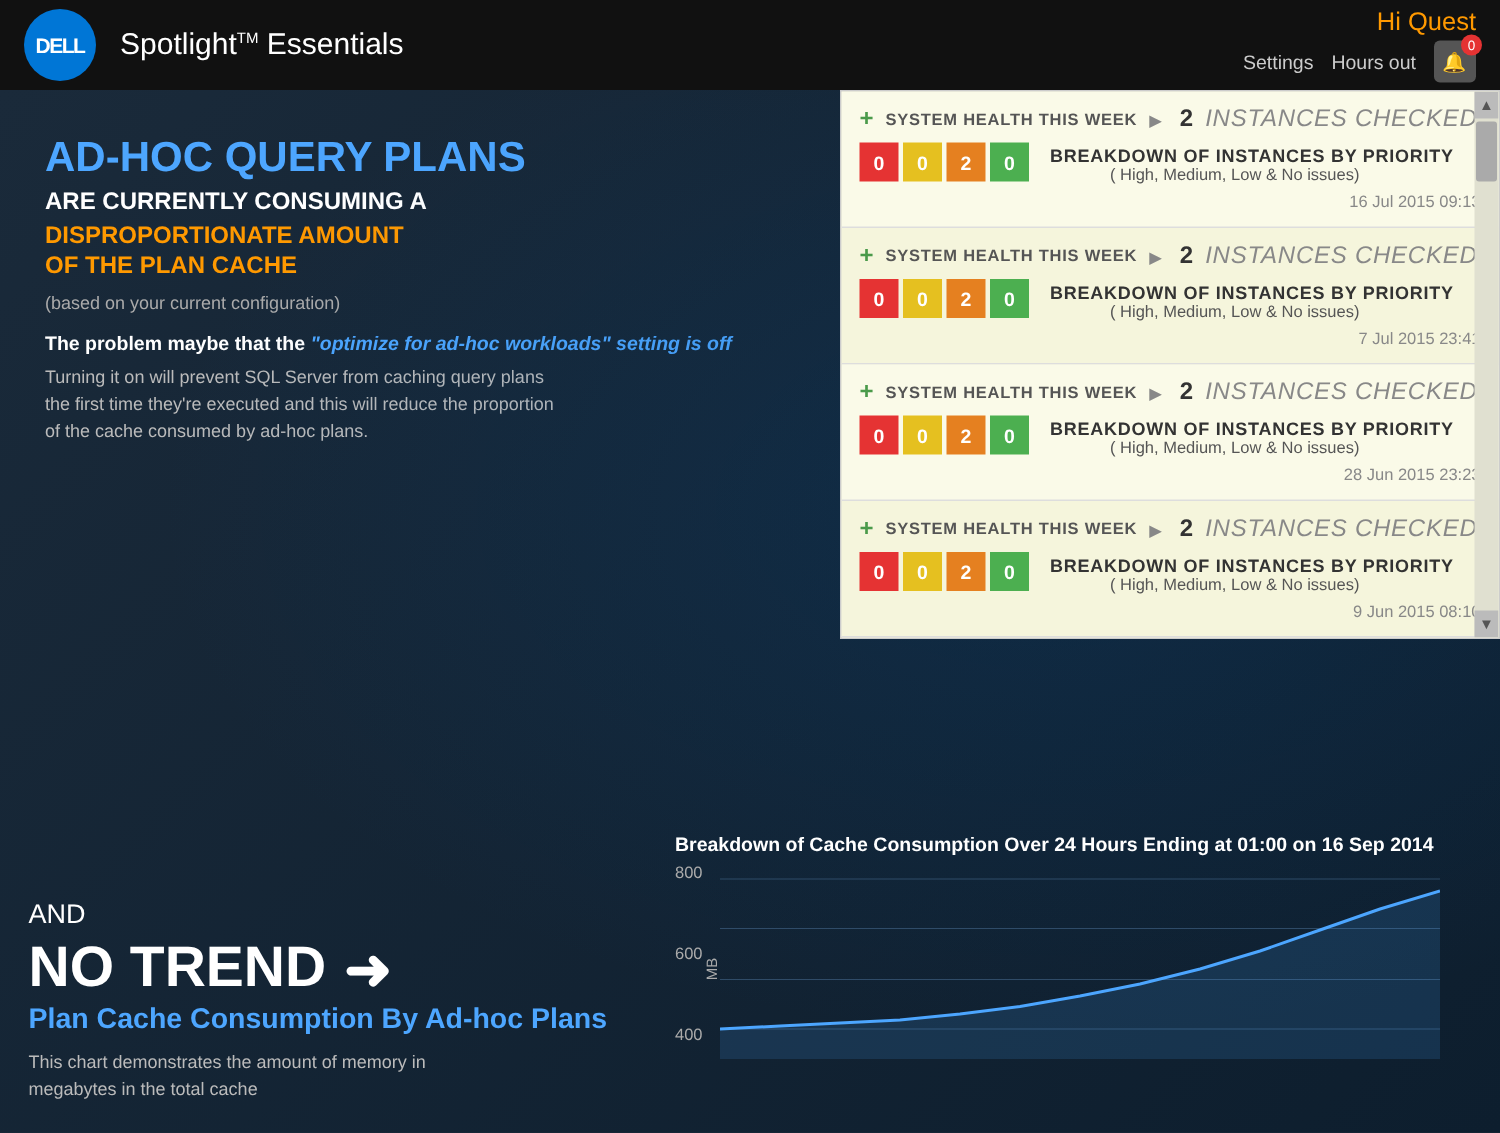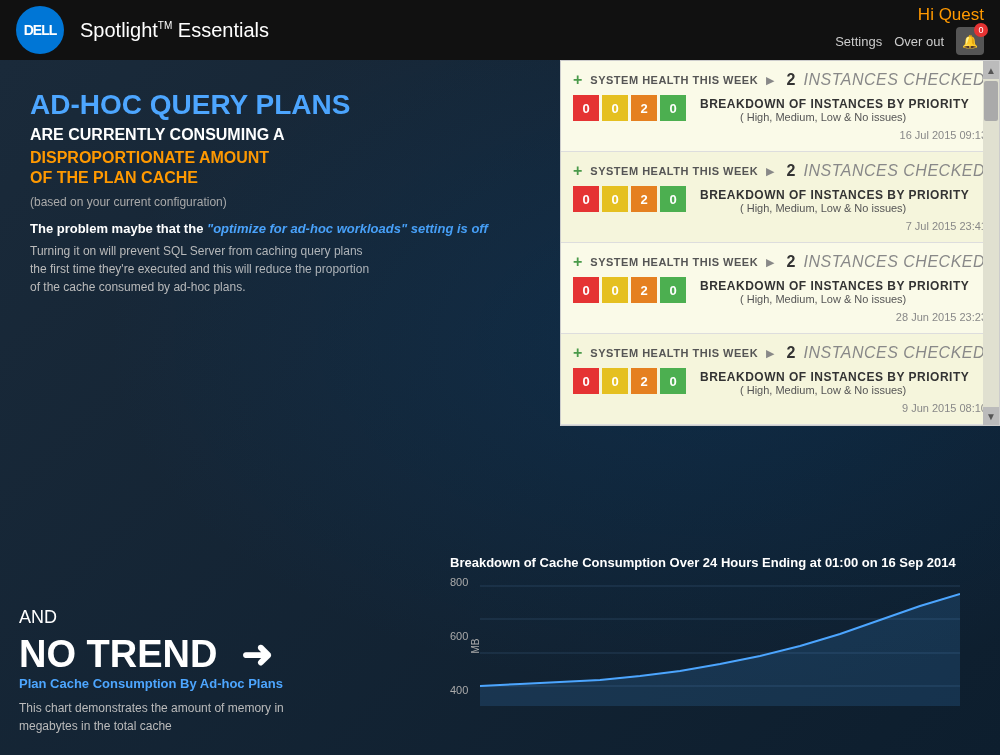--- a/index.html
+++ b/index.html
@@ -206,40 +206,39 @@
       font-weight: 400;
       margin-bottom: 4px;
     }
 
     .trend-title {
       color: #fff;
       font-size: 38px;
       font-weight: 700;
       text-transform: uppercase;
       display: flex;
-      align-items: center;
-      gap: 24px;
+      gap: 12px;
     }
 
     .arrow-right {
       color: #fff;
       font-size: 38px;
     }
 
     .discernable {
       color: #fff;
       font-size: 28px;
       font-weight: 700;
       text-transform: uppercase;
       margin-bottom: 4px;
     }
 
     .chart-label {
       color: #4da6ff;
-      font-size: 13px;
+      font-size: 19px;
       font-weight: 600;
       margin-bottom: 8px;
     }
 
     .chart-desc {
       color: #bbb;
       font-size: 12px;
       line-height: 1.5;
       max-width: 300px;
     }
@@ -428,21 +427,21 @@
 
 <div class="header">
   <div class="dell-logo">DELL</div>
   <div class="app-title">
     <span>Spotlight</span><sup>TM</sup><span> Essentials</span>
   </div>
   <div class="header-right">
     <div class="hi-user">Hi Quest</div>
     <div class="header-links">
       <a class="header-link">Settings</a>
-      <a class="header-link">Over out</a>
+      <a class="header-link">Hours out</a>
       <div class="notif-btn">
         <span>🔔</span>
         <span style="position:absolute;top:-4px;right:-4px;background:#e53333;border-radius:50%;width:14px;height:14px;font-size:9px;display:flex;align-items:center;justify-content:center;">0</span>
       </div>
     </div>
   </div>
 </div>
 
 <div class="main">
 

